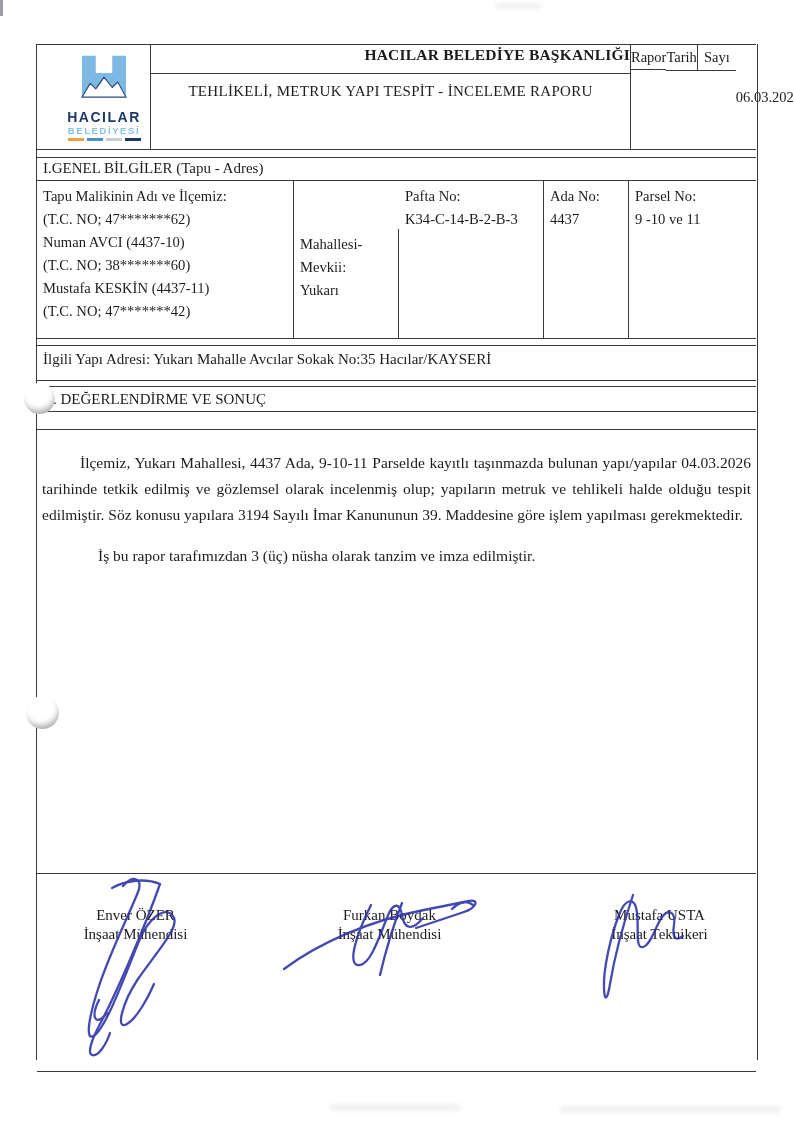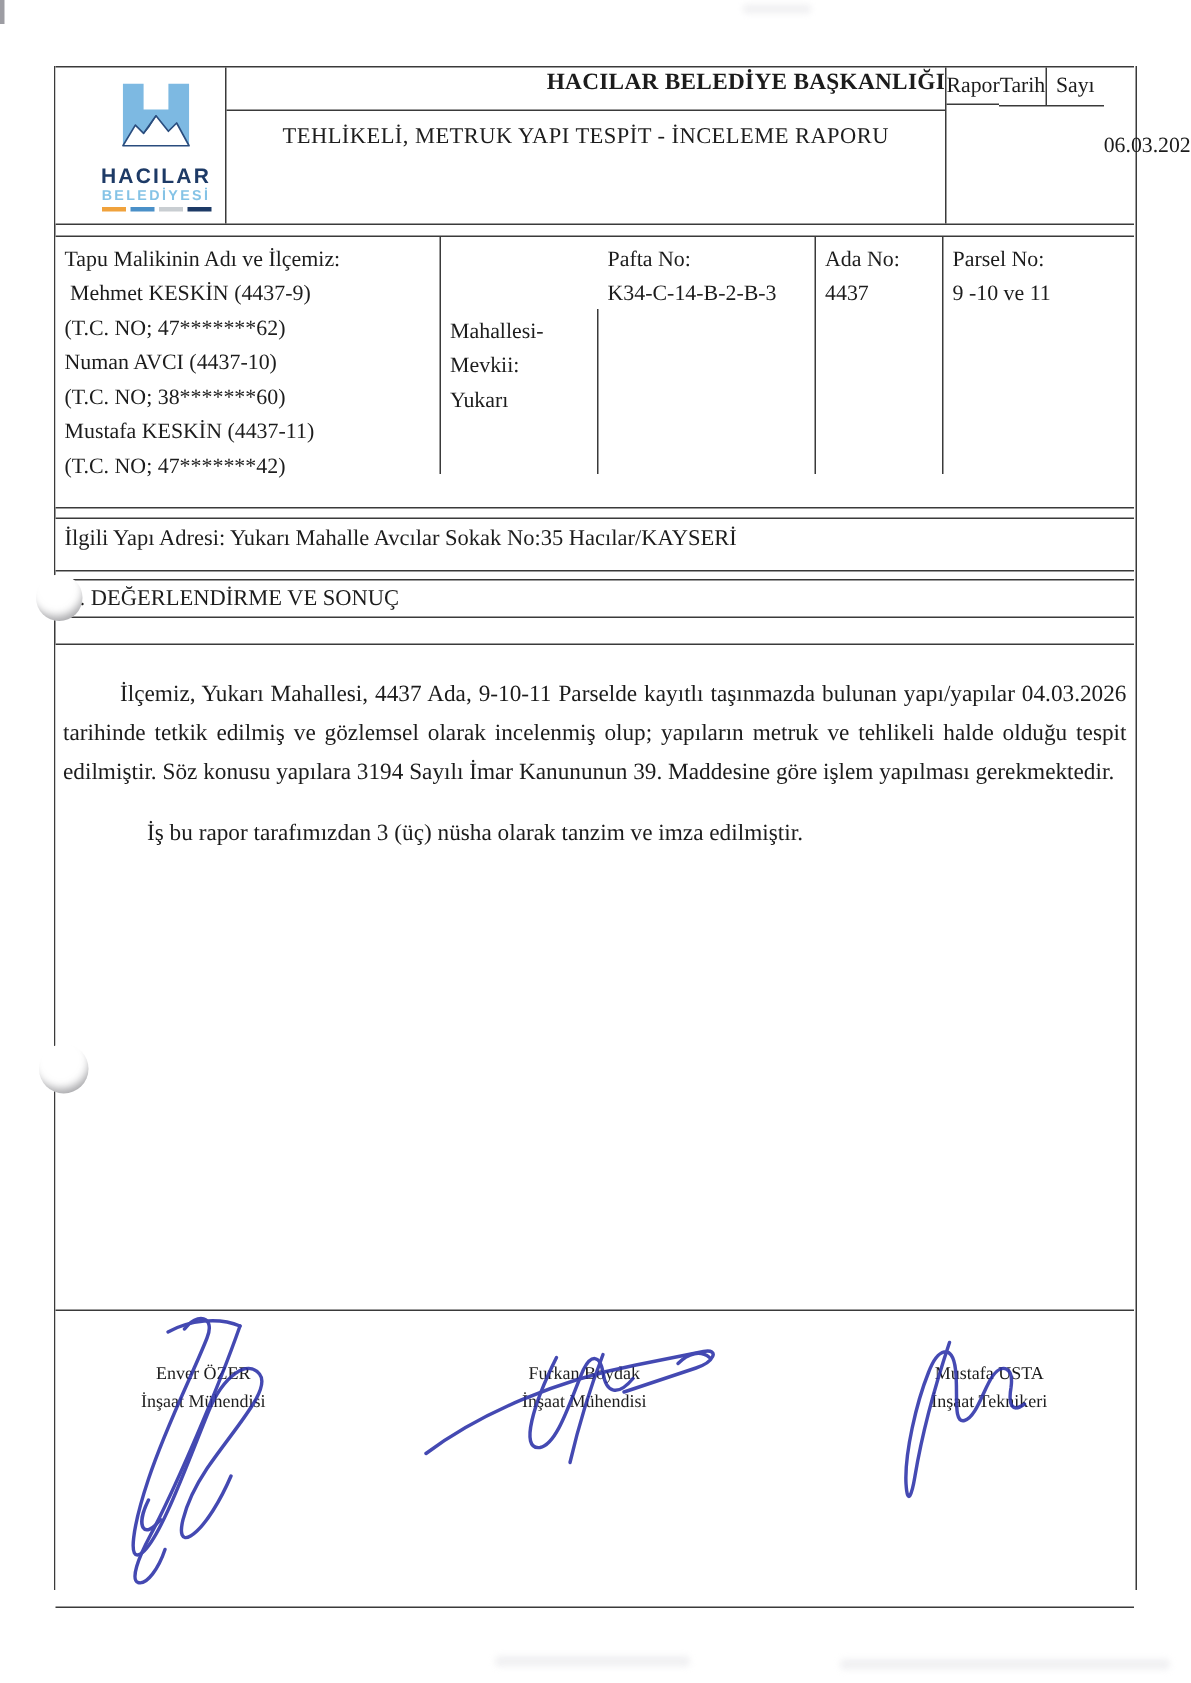--- a/index.html
+++ b/index.html
@@ -53,21 +53,21 @@
   .sec2{top:342px;height:26px;line-height:24px;padding-left:6px;font-size:15px;}
 
   
   .body-box{top:373px;height:643px;padding:20px 5px 0 5px;margin-top:12px;}
   .body-box p{margin:0;font-size:15.5px;line-height:26px;text-align:justify;}
   .p1{text-indent:38px;}
   .p2{margin-top:15px !important;text-indent:56px;text-align:left !important;}
   .sig-divider{position:absolute;left:0;top:443px;width:100%;border-top:1.5px solid #3a3a3a;}
 
   
-  .sig-block{position:absolute;width:175px;text-align:center;font-size:12px;line-height:19px;z-index:3;}
+  .sig-block{position:absolute;width:175px;text-align:center;font-size:15px;line-height:19px;z-index:3;}
   .sig-1{left:48px;top:906px;}
   .sig-2{left:302px;top:906px;}
   .sig-3{left:572px;top:906px;}
   .ink{position:absolute;left:0;top:0;width:794px;height:1122px;z-index:4;pointer-events:none;}
 
   
   .hole{position:absolute;background:#fff;border-radius:50%;z-index:5;
         box-shadow:inset -2px -6px 6px -3px rgba(110,110,115,.6);}
   .hole-1{left:24px;top:383px;width:31px;height:31px;}
   .hole-2{left:26px;top:696px;width:33px;height:33px;}
@@ -115,24 +115,24 @@
           <div class="cell-sayi">Sayı</div>
         </div>
         <div class="rapor-values">
           <div class="cell-tarih">06.03.2026</div>
           <div class="cell-sayi">23</div>
         </div>
       </div>
     </div>
 
     <div class="box sec1">
+      <div class="sec1-title">I.GENEL  BİLGİLER (Tapu - Adres)</div>
       <div class="info-table">
         <div class="info-cell c-owners">
           <div>Tapu Malikinin Adı  ve İlçemiz:</div>
-          <div class="owner-line"> Mehmet KESKİN (4437-9)</div>
           <div class="owner-line">(T.C. NO; 47*******62)</div>
           <div class="owner-line">Numan AVCI (4437-10)</div>
           <div class="owner-line">(T.C. NO; 38*******60)</div>
           <div class="owner-line">Mustafa KESKİN (4437-11)</div>
           <div class="owner-line">(T.C. NO; 47*******42)</div>
         </div>
         <div class="info-cell c-mahalle">
           <div>Mahallesi-Mevkii:</div>
           <div>Yukarı</div>
         </div>

